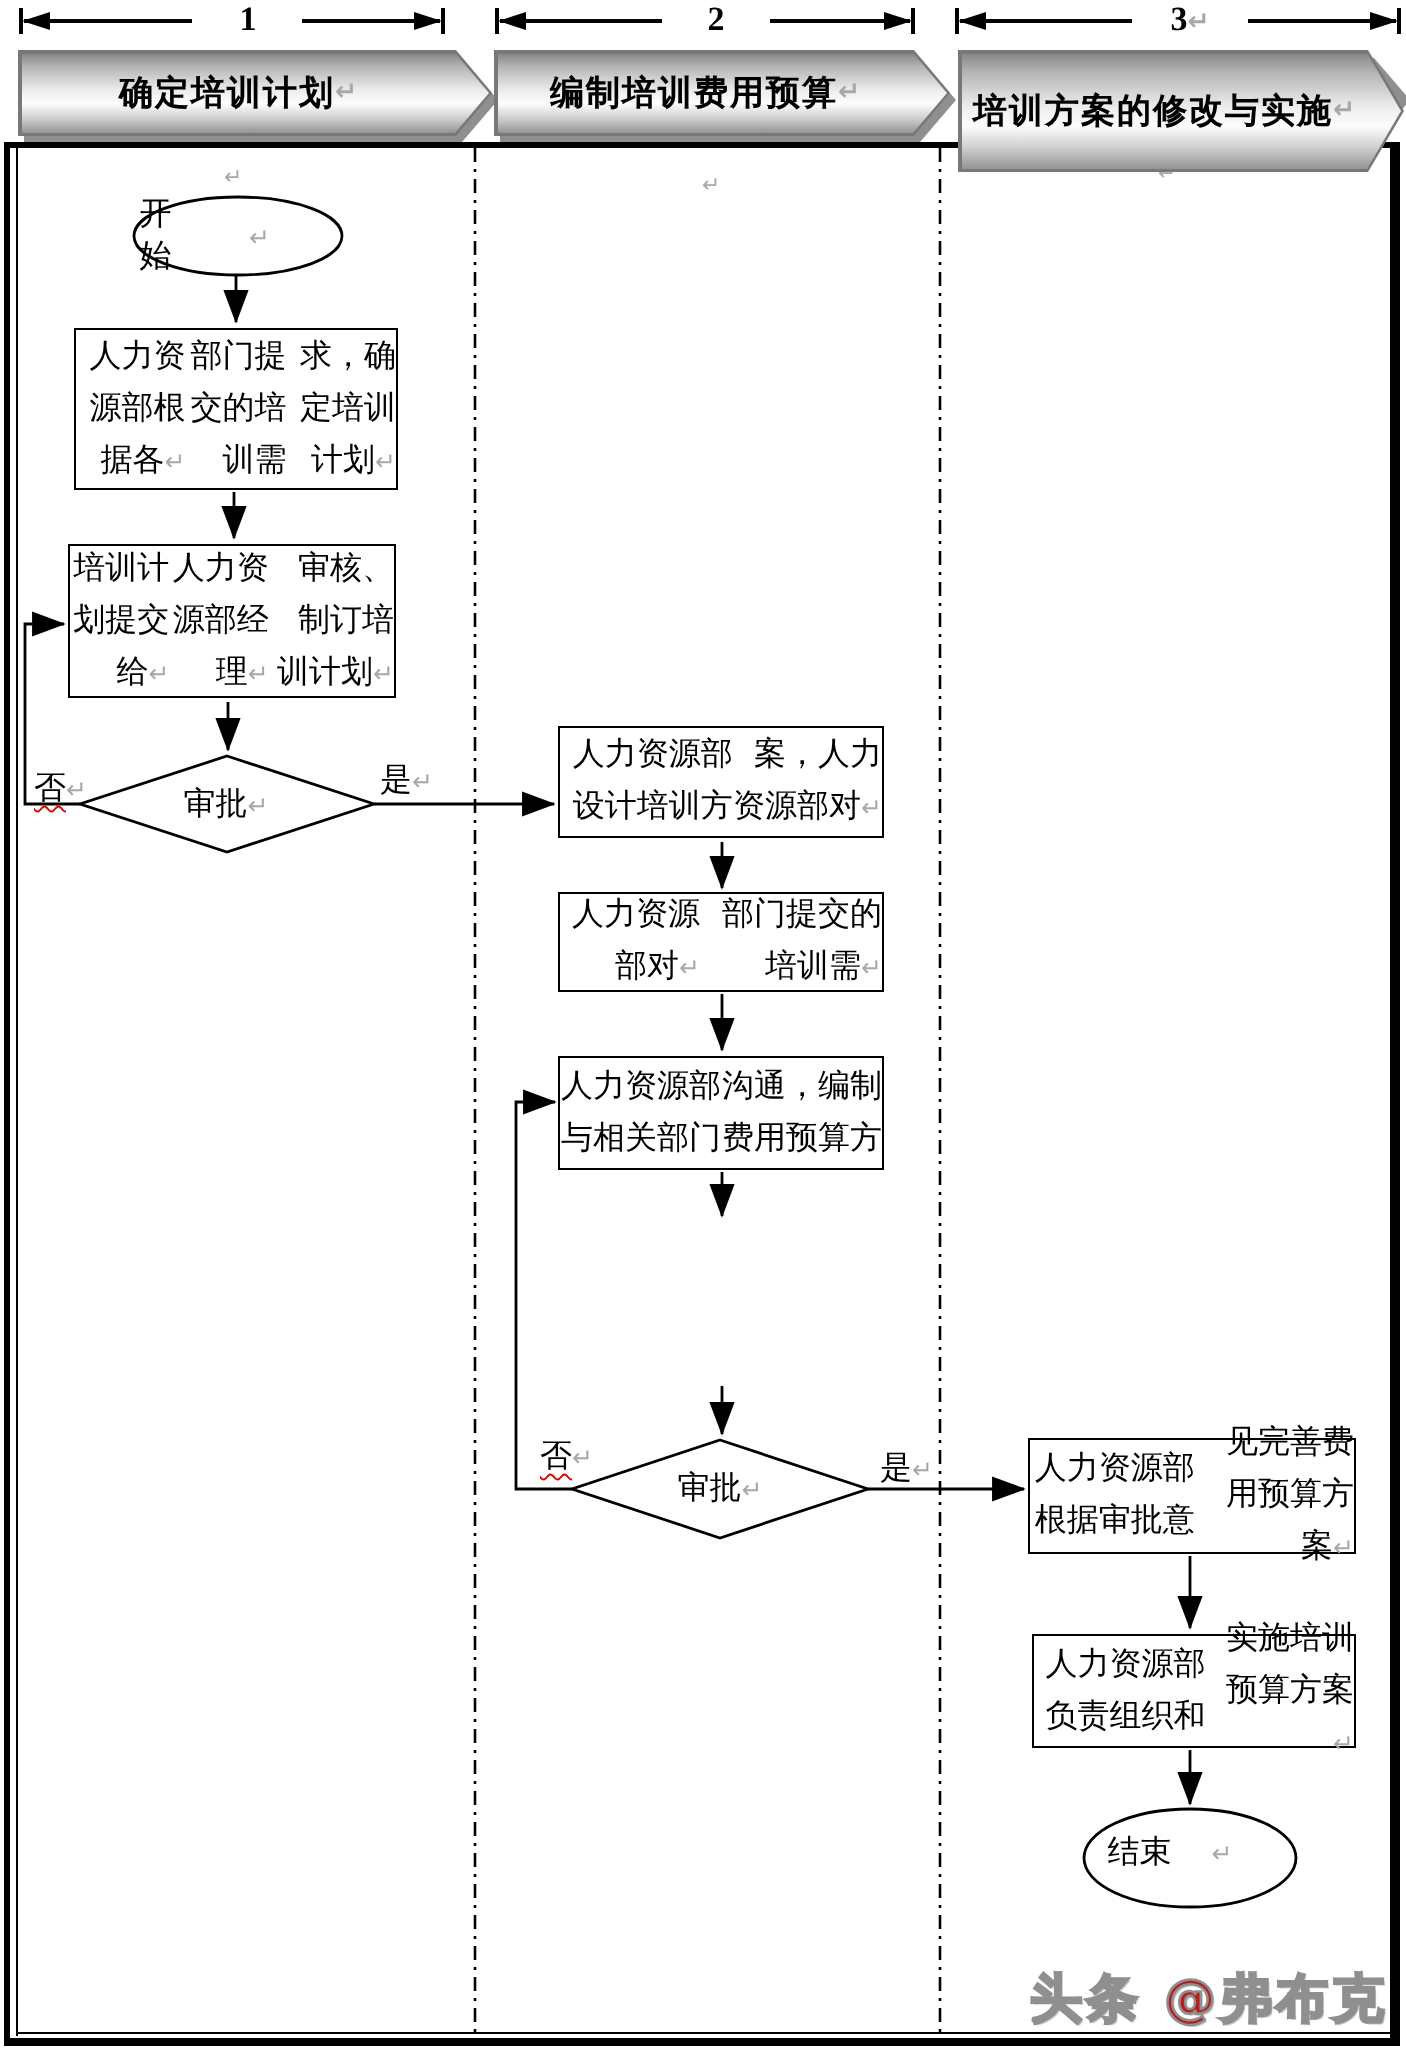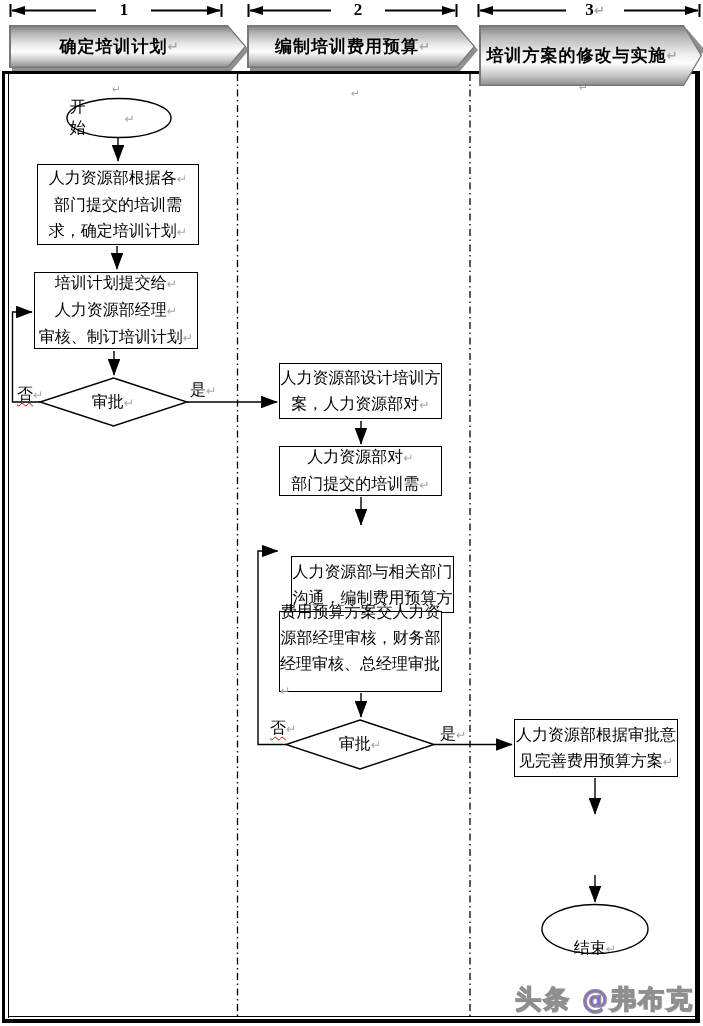--- a/index.html
+++ b/index.html
@@ -17,33 +17,33 @@
   .banner{position:absolute;z-index:3;background:#787878;
       clip-path:polygon(0 0,calc(100% - 18px) 0,100% 50%,calc(100% - 18px) 100%,0 100%);}
   .banner .fill{position:absolute;inset:1.5px;
       clip-path:polygon(0 0,calc(100% - 17px) 0,100% 50%,calc(100% - 17px) 100%,0 100%);
       background:linear-gradient(180deg,#878787 0%,#b5b5b5 16%,#ededed 46%,#fdfdfd 62%,#cbcbcb 82%,#909090 100%);}
   .banner .cap{position:absolute;inset:0;display:flex;align-items:center;justify-content:center;
       padding-right:16px;font-weight:bold;font-size:17px;letter-spacing:1px;}
 
   
   .pbox{position:absolute;z-index:2;background:#fff;border:1.4px solid #000;
-        display:flex;flex-direction:column;justify-content:center;align-items:center;
-        font-size:16px;line-height:26px;text-align:left;}
+        display:flex;justify-content:center;align-items:center;
+        font-size:16px;line-height:26px;text-align:right;}
   .olabel{position:absolute;z-index:2;display:flex;align-items:center;justify-content:center;
         font-size:16px;text-align:center;}
   .branch{position:absolute;z-index:2;font-size:16px;}
   .squig .t{text-decoration-line:underline;text-decoration-style:wavy;
         text-decoration-color:#e00000;text-decoration-thickness:1px;text-underline-offset:3px;}
 
   .cr{color:#a8a8a8;font-size:0.78em;font-family:"DejaVu Sans",sans-serif;}
   .colmark{position:absolute;z-index:2;color:#a8a8a8;font-size:14px;font-family:"DejaVu Sans",sans-serif;}
 
   .watermark{position:absolute;z-index:4;right:9px;top:982px;font-size:26px;font-weight:bold;
-        letter-spacing:2px;color:#8b5cf6;-webkit-text-stroke:1.3px #8f8f8f;
+        letter-spacing:2px;color:#b91c1c;-webkit-text-stroke:1.3px #8f8f8f;
         text-shadow:1px 1px 0 #c9c9c9;font-family:"DejaVu Sans",sans-serif;}
 </style>
 </head>
 <body>
 
 <div id="stage">
 
   <svg class="layer" width="703" height="1026" viewBox="0 0 703 1026">
     <defs>
       <marker id="ah" viewBox="0 0 12 9" refX="11.4" refY="4.5" markerWidth="12" markerHeight="9" orient="auto">
@@ -181,46 +181,45 @@
   <div class="pbox" style="left:279px;top:363px;width:161px;height:54px;">
       <div class="ln"><span class="t">人力资源部设计培训方</span></div>
       <div class="ln"><span class="t">案，人力资源部对</span><span class="cr">↵</span><span class="t"></span></div>
     </div>
 
   <div class="pbox" style="left:279px;top:446px;width:161px;height:48px;">
       <div class="ln"><span class="t">人力资源部对</span><span class="cr">↵</span><span class="t"></span></div>
       <div class="ln"><span class="t">部门提交的培训需</span><span class="cr">↵</span><span class="t"></span></div>
     </div>
 
-  <div class="pbox" style="left:279px;top:556px;width:161px;height:55px;margin-left:12px;">
+  <div class="pbox" style="left:279px;top:528px;width:161px;height:55px;">
       <div class="ln"><span class="t">人力资源部与相关部门</span></div>
       <div class="ln"><span class="t">沟通，编制费用预算方</span></div>
     </div>
 
-  <div class="pbox" style="left:279px;top:611px;width:161px;height:79px;">
-      <div class="ln"><span class="t">费用预算方案交人力资</span></div>
-      <div class="ln"><span class="t">源部经理审核，财务部</span></div>
-      <div class="ln"><span class="t">经理审核、总经理审批</span><span class="cr">↵</span><span class="t"></span></div>
-    </div>
 
   <div class="olabel" style="left:300px;top:732px;width:120px;height:25px;">
       <span class="t">审批</span>
       <span class="cr">↵</span>
       <span class="t"></span>
     </div>
   <div class="branch squig" style="left:270px;top:718px;"><span class="t">否</span><span class="cr">↵</span><span class="t"></span></div>
   <div class="branch" style="left:440px;top:724px;"><span class="t">是</span><span class="cr">↵</span><span class="t"></span></div>
 
   <div class="pbox" style="left:514px;top:719px;width:162px;height:56px;">
       <div class="ln"><span class="t">人力资源部根据审批意</span></div>
       <div class="ln"><span class="t">见完善费用预算方案</span><span class="cr">↵</span><span class="t"></span></div>
     </div>
 
-
-  <div class="olabel" style="left:542px;top:924px;width:106px;height:48px;">
+  <div class="pbox" style="left:516px;top:817px;width:160px;height:55px;">
+      <div class="ln"><span class="t">人力资源部负责组织和</span></div>
+      <div class="ln"><span class="t">实施培训预算方案</span><span class="cr">↵</span><span class="t"></span></div>
+    </div>
+
+  <div class="olabel" style="left:542px;top:902px;width:106px;height:48px;gap:20px;">
       <span class="t">结束</span>
       <span class="cr">↵</span>
       <span class="t"></span>
     </div>
 
   <div class="watermark"><span class="t">头条 @弗布克</span></div>
 
 </div>
 
 </body></html>

